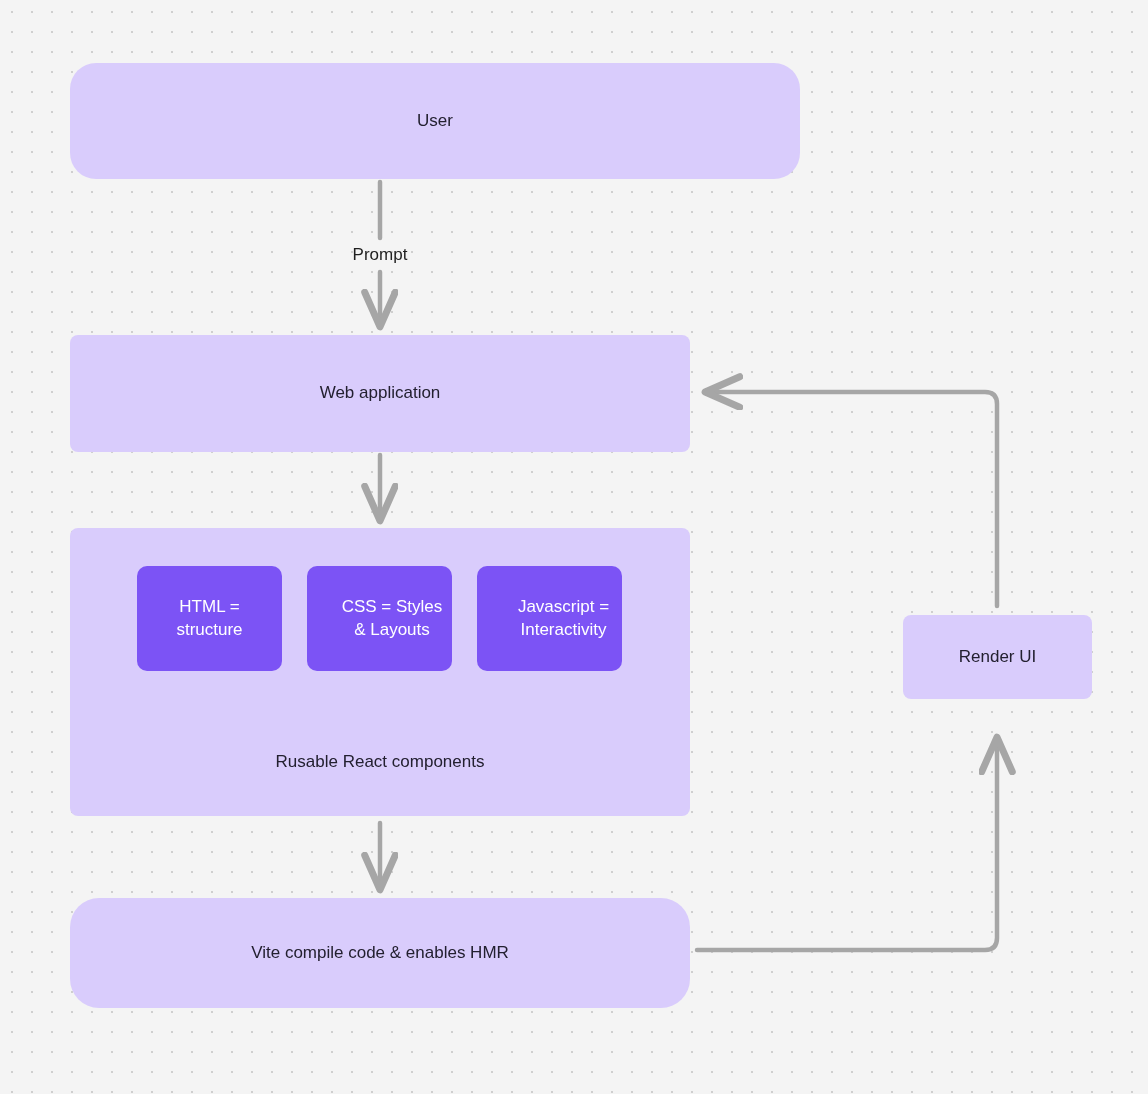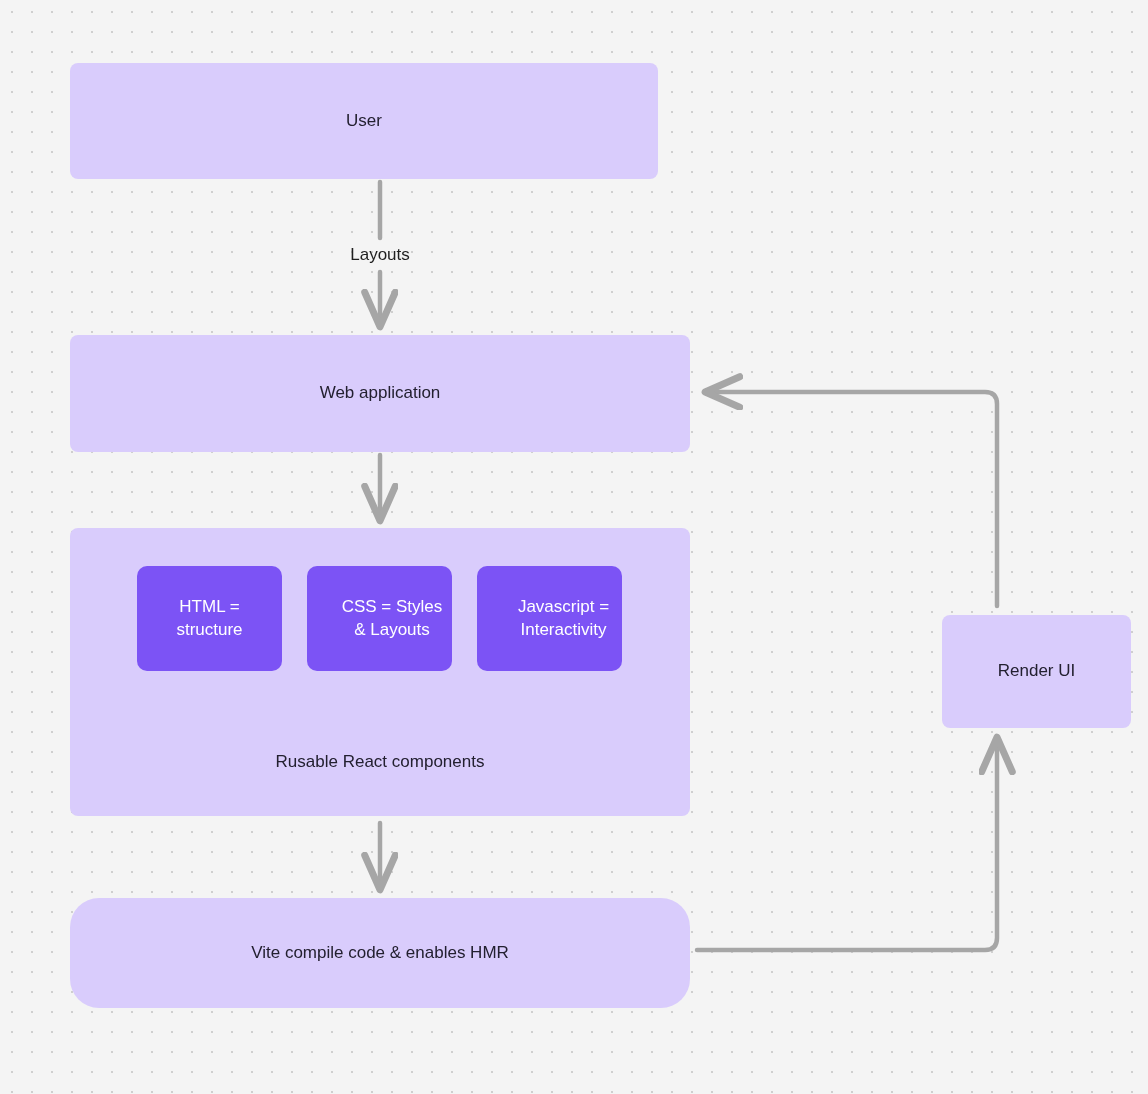--- a/index.html
+++ b/index.html
@@ -44,34 +44,34 @@
 
   .node-inner {
     background-color: #7c53f5;
     border-radius: 10px;
     color: #ffffff;
     font-size: 17px;
   }
 
   
   #node-user {
-    left: 70px; top: 63px; width: 588px; height: 116px;
+    left: 70px; top: 63px; width: 730px; height: 116px; border-radius: 26px;
   }
   #node-webapp {
     left: 70px; top: 335px; width: 620px; height: 117px;
   }
   #node-components {
     left: 70px; top: 528px; width: 620px; height: 288px;
     display: block;
   }
   #node-vite {
     left: 70px; top: 898px; width: 620px; height: 110px; border-radius: 29px;
   }
   #node-render {
-    left: 903px; top: 615px; width: 189px; height: 113px; margin-left: 39px;
+    left: 903px; top: 615px; width: 189px; height: 84px;
   }
 
   #inner-html {
     left: 137px; top: 566px; width: 145px; height: 105px;
   }
   #inner-css {
     left: 307px; top: 566px; width: 145px; height: 105px; padding-left: 25px;
   }
   #inner-js {
     left: 477px; top: 566px; width: 145px; height: 105px; padding-left: 28px;
@@ -177,15 +177,15 @@
   <div id="label-reusable">Rusable React components</div>
 
   <div class="node node-outer" id="node-vite">
     <span>Vite compile code &amp; enables HMR</span>
   </div>
 
   <div class="node node-outer" id="node-render">
     <span>Render UI</span>
   </div>
 
-  <div id="label-prompt">Layouts</div>
+  <div id="label-prompt">Prompt</div>
 
 </div>
 
 </body></html>

